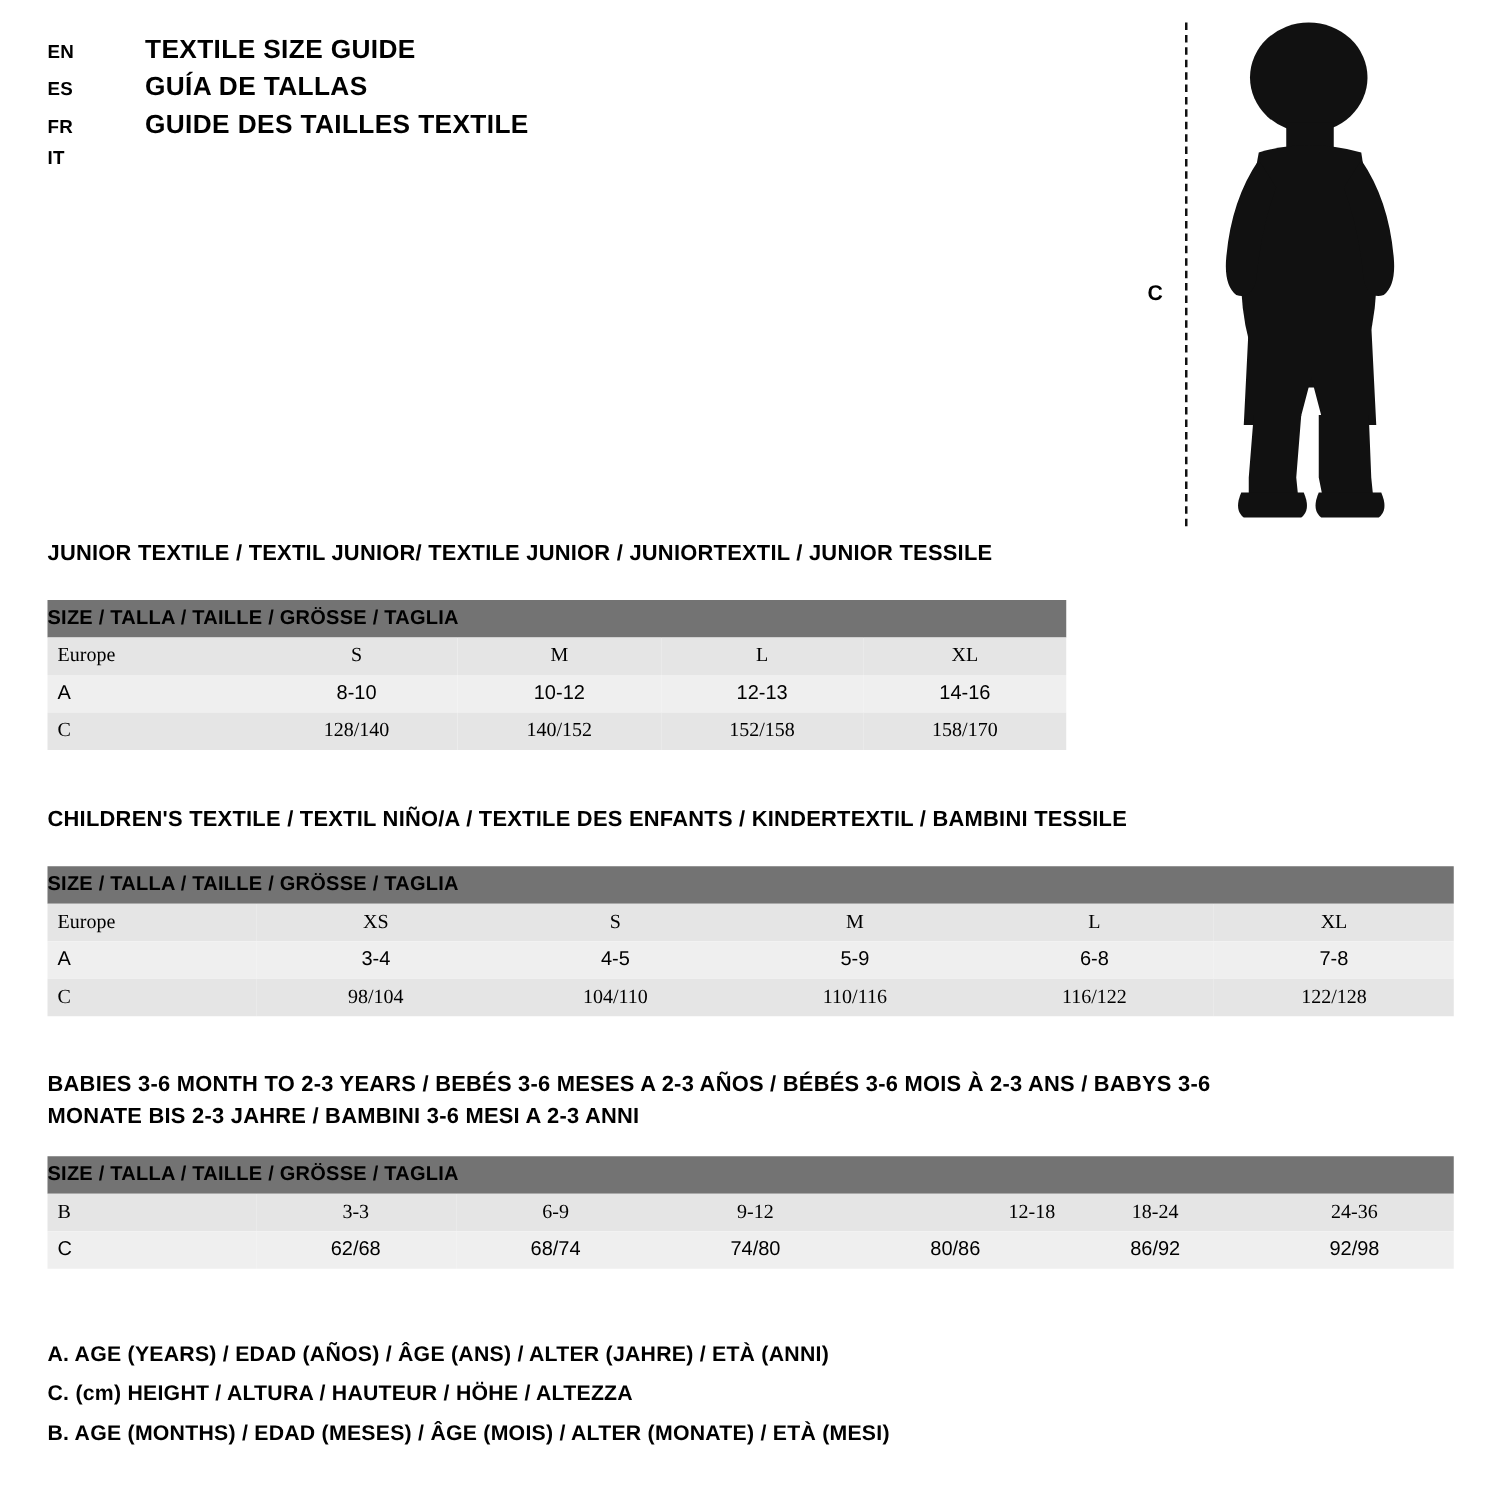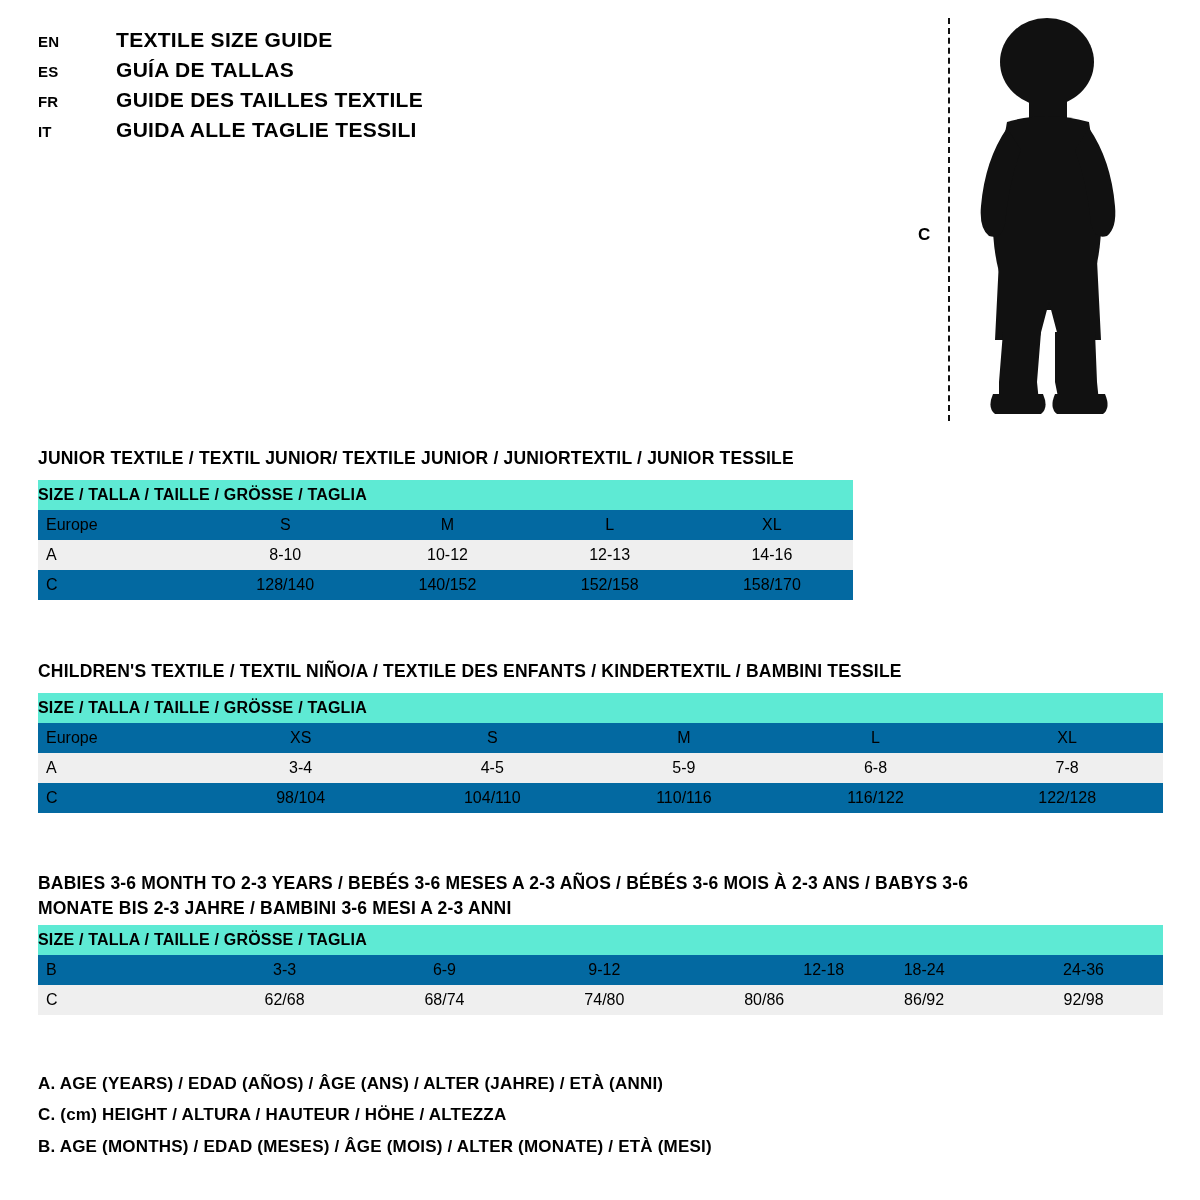--- a/index.html
+++ b/index.html
@@ -70,55 +70,54 @@
   }
 
   
   .section-title {
     position: absolute;
     left: 38px;
     font-size: 17.5px;
     font-weight: bold;
     letter-spacing: 0.2px;
     white-space: nowrap;
-    margin-top: 16px;
   }
   .section-title.two-line {
     white-space: normal;
     line-height: 1.45;
     width: 1000px;
   }
 
   
   table.size-table {
     position: absolute;
     border-collapse: collapse;
     font-size: 16px;
   }
   table.size-table td {
     padding: 0;
     height: 30px;
     vertical-align: middle;
   }
   .hdr-band td {
-    background: #5eead4;
+    background: #737373;
     font-weight: bold;
     font-size: 16px;
     padding-left: 8px;
     letter-spacing: 0.2px;
   }
   .row-label {
     padding-left: 8px !important;
     text-align: left;
     font-weight: normal;
   }
   .cell {
     text-align: center;
   }
-  .row-white td { background: #0369a1; }
+  .row-white td { background: #e5e5e5; font-family: Liberation Serif, serif; }
   .row-grey td  { background: #efefef; }
 
   
   .legend {
     position: absolute;
     left: 38px;
     top: 1068px;
     font-size: 17px;
     font-weight: bold;
     line-height: 1.85;
@@ -137,21 +136,20 @@
   <div class="lang-row">
     <span class="lang-code">ES</span>
     <span class="lang-title">GUÍA DE TALLAS</span>
   </div>
   <div class="lang-row">
     <span class="lang-code">FR</span>
     <span class="lang-title">GUIDE DES TAILLES TEXTILE</span>
   </div>
   <div class="lang-row">
     <span class="lang-code">IT</span>
-    <span class="lang-title">GUIDA ALLE TAGLIE TESSILI</span>
   </div>
 </div>
 
 <div class="figure">
   <div class="dash-line"></div>
   <div class="c-label">C</div>
   <svg width="185" height="410" viewBox="0 0 185 410">
     <g fill="#111111">
 
       <ellipse cx="92" cy="52" rx="47" ry="44"></ellipse>

